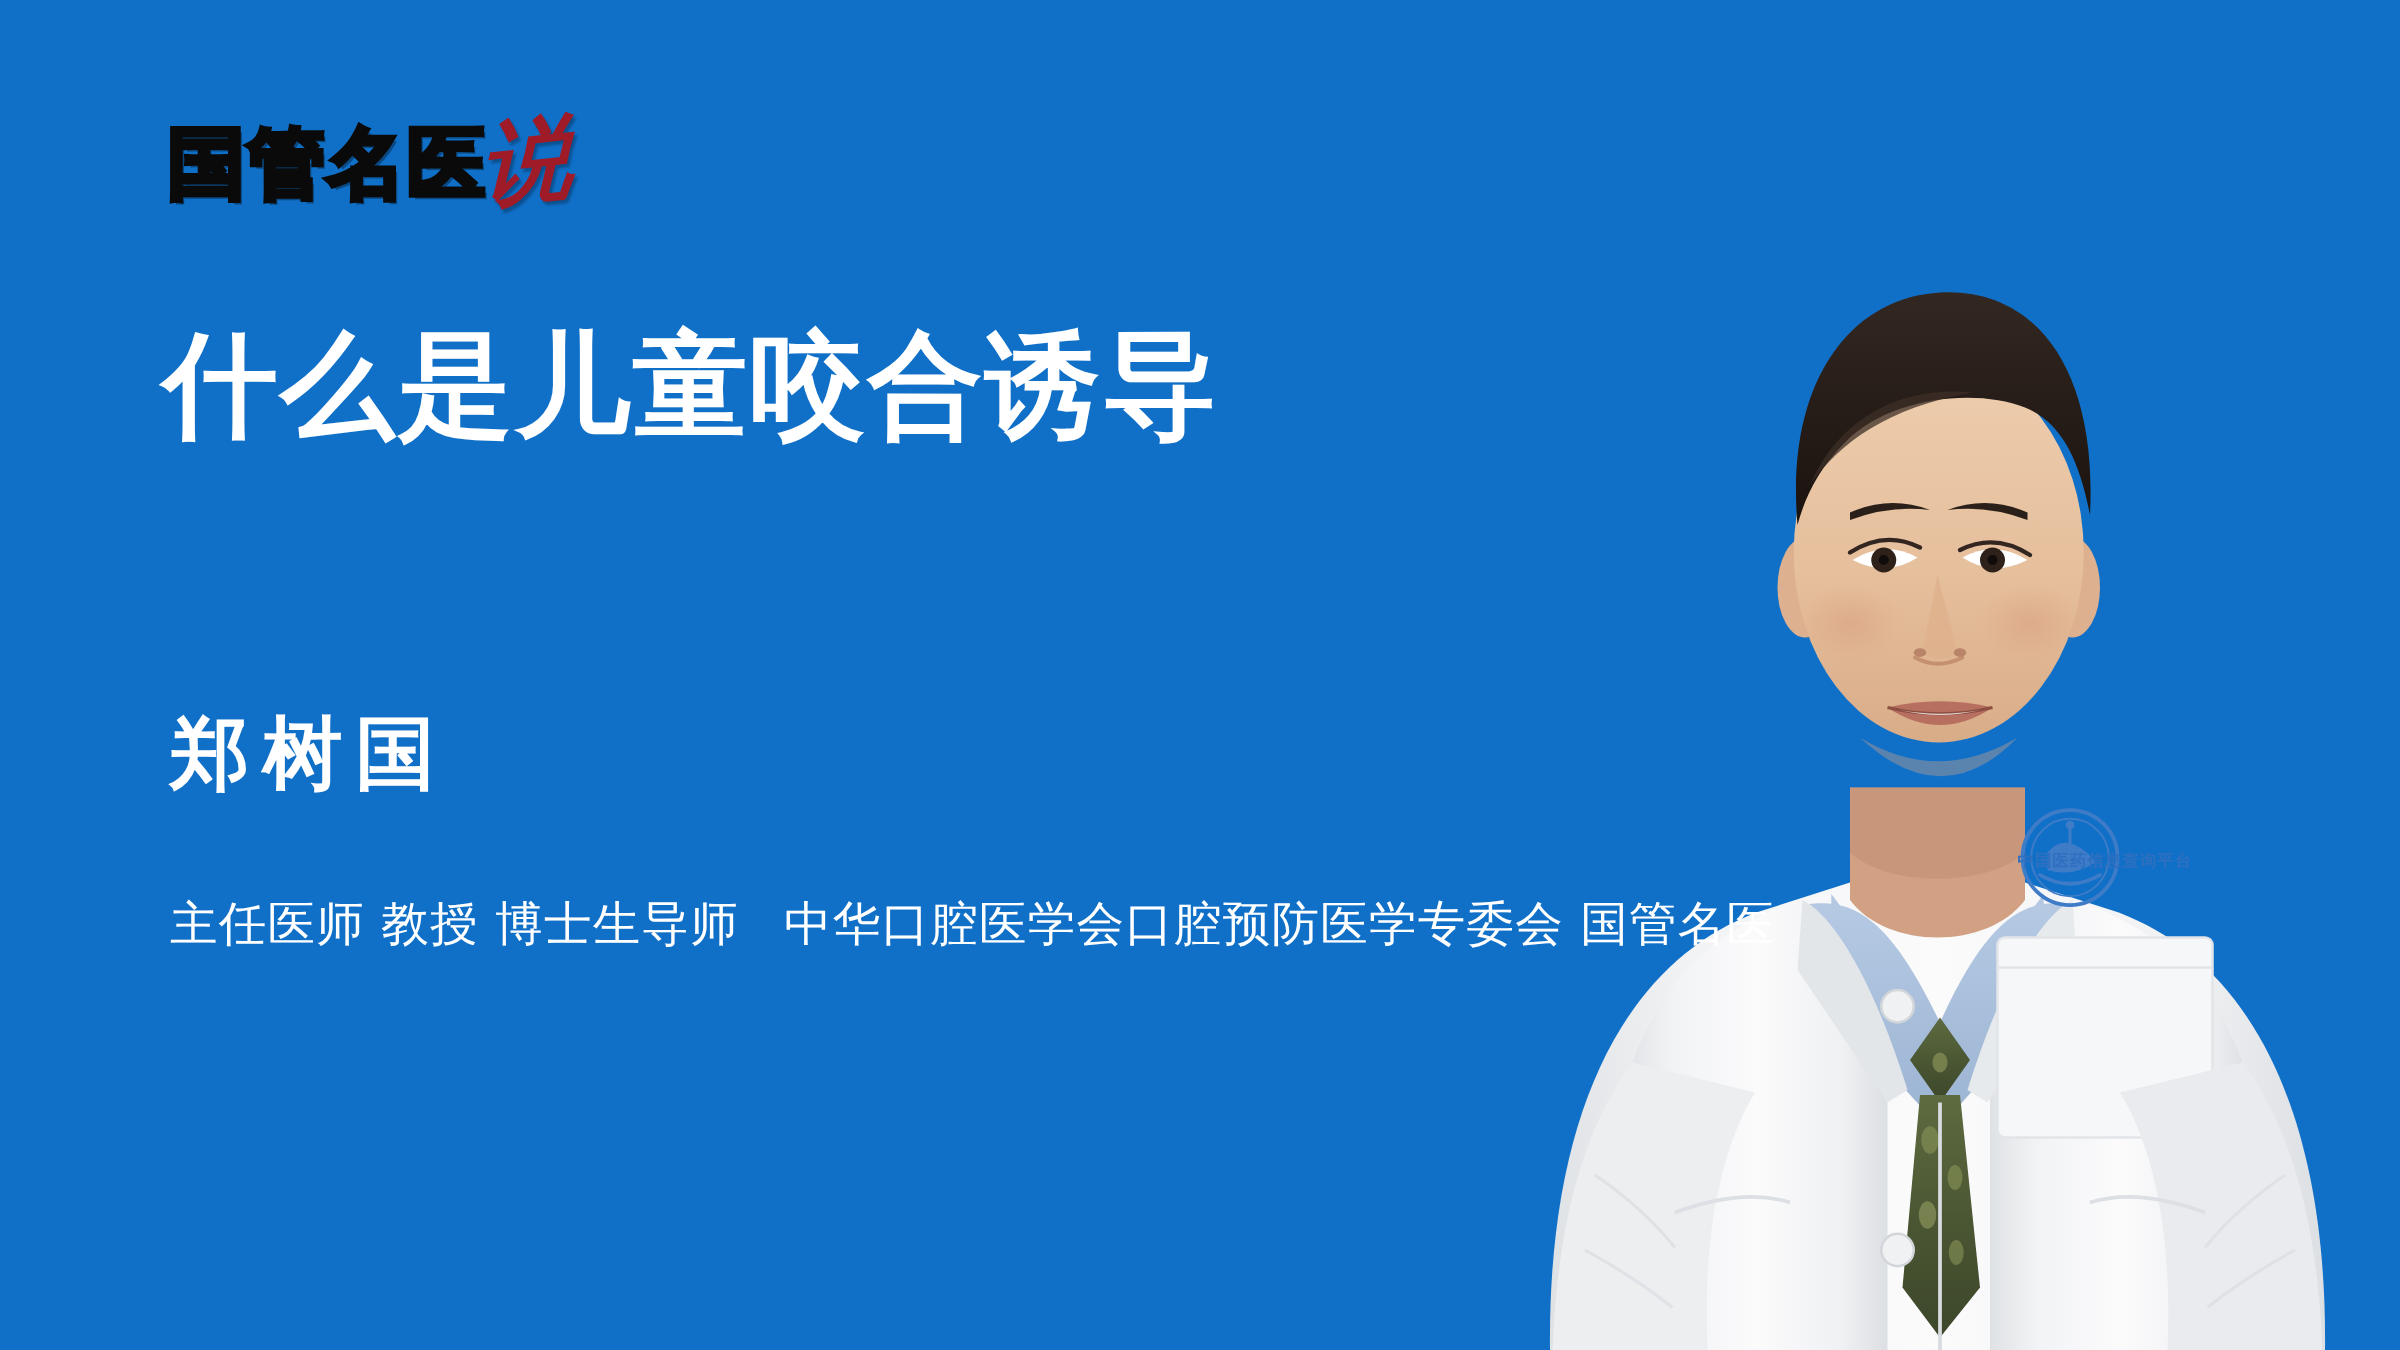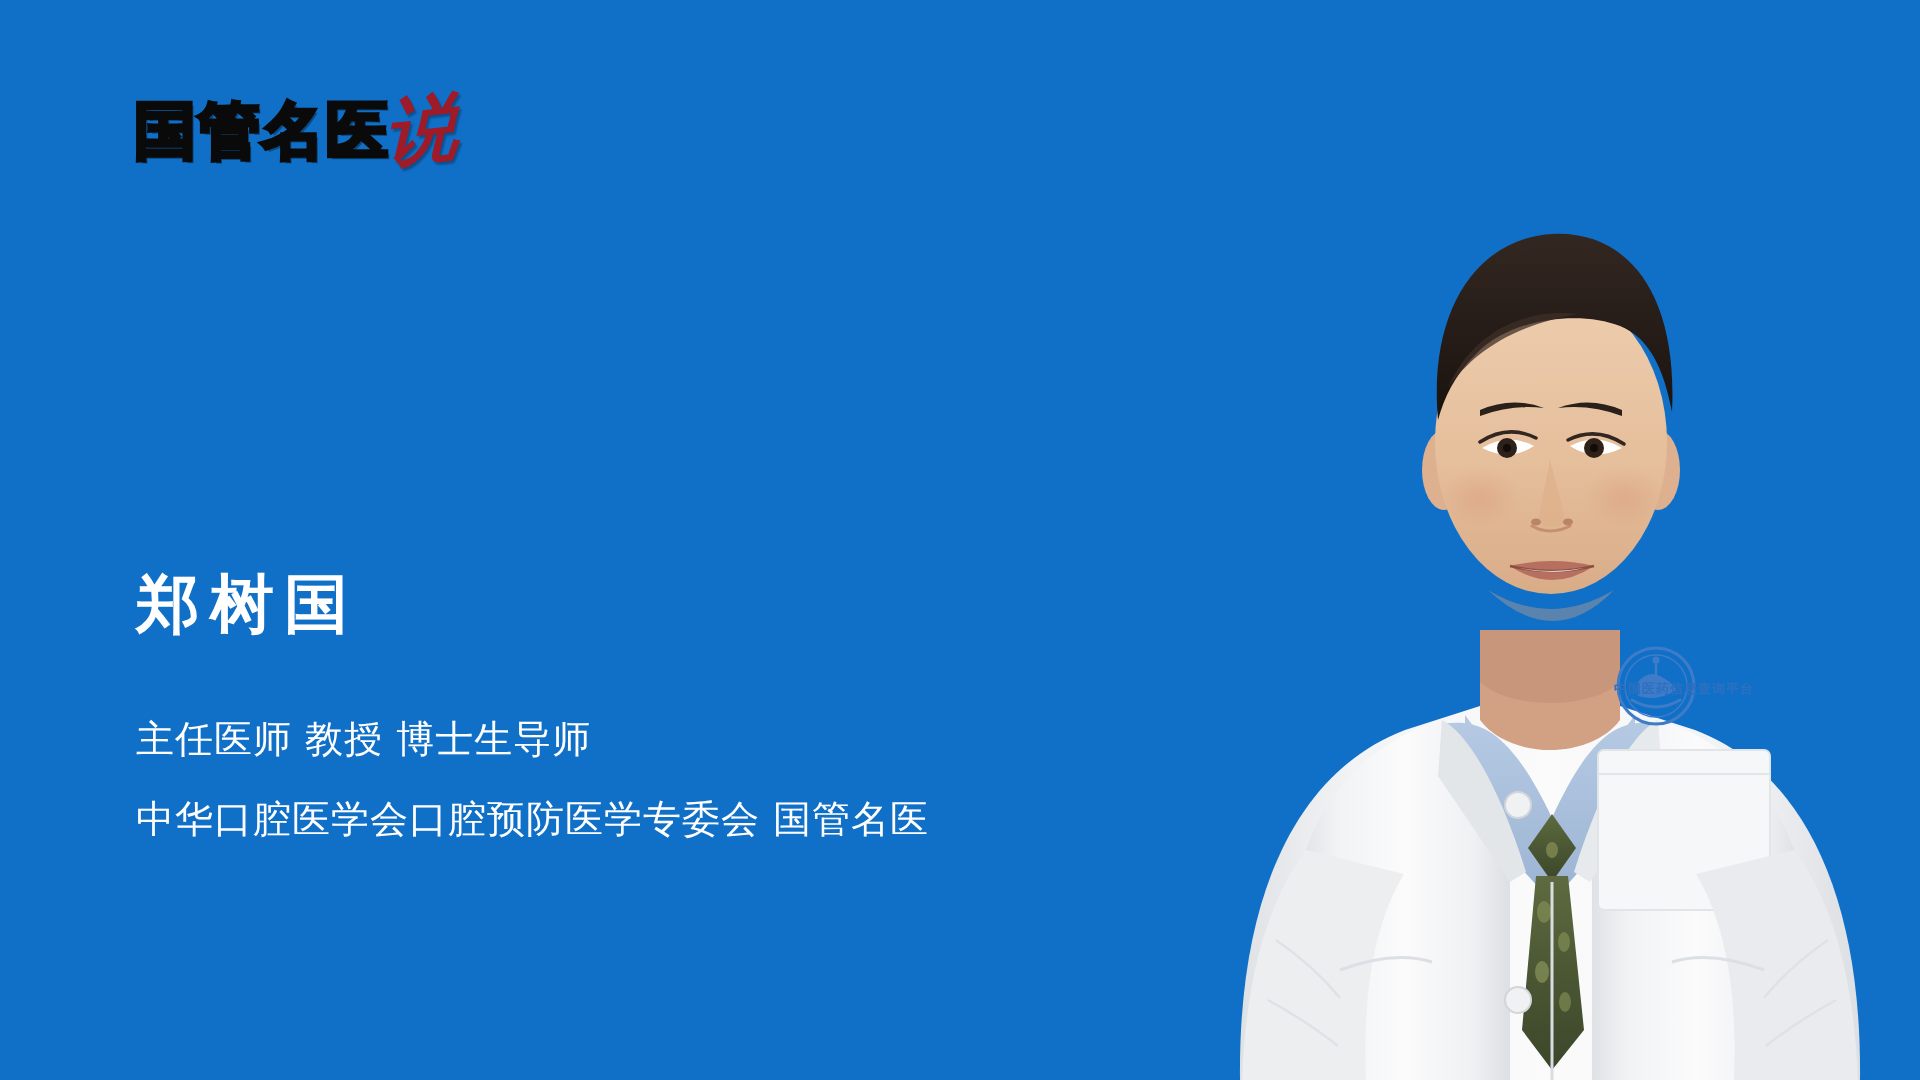--- a/index.html
+++ b/index.html
@@ -75,21 +75,21 @@
     white-space: nowrap;
     font-family: "DejaVu Serif", "Liberation Serif", serif;
   }
 
   
   #credentials {
     position: absolute;
     left: 136px;
     top: 718px;
     display: flex;
-    flex-direction: column;
+    flex-direction: row;
     gap: 36px;
   }
   #credentials .cred-line {
     font-size: 38px;
     font-weight: 400;
     color: #ffffff;
     letter-spacing: 1px;
     white-space: nowrap;
     line-height: 1.15;
     font-family: "DejaVu Sans", "Liberation Sans", sans-serif;
@@ -267,20 +267,21 @@
     </svg>
   </div>
 
   <div id="coat-badge-text">中国医药信息查询平台</div>
 
   <div id="brand-logo">
     <span class="brand-main">国管名医</span>
     <span class="brand-accent">说</span>
   </div>
 
+  <h1 id="main-title">什么是儿童咬合诱导</h1>
 
   <div id="speaker-name">郑树国</div>
 
   <div id="credentials">
     <div class="cred-line">主任医师  教授  博士生导师</div>
     <div class="cred-line">中华口腔医学会口腔预防医学专委会  国管名医</div>
   </div>
 
 </div>
 

